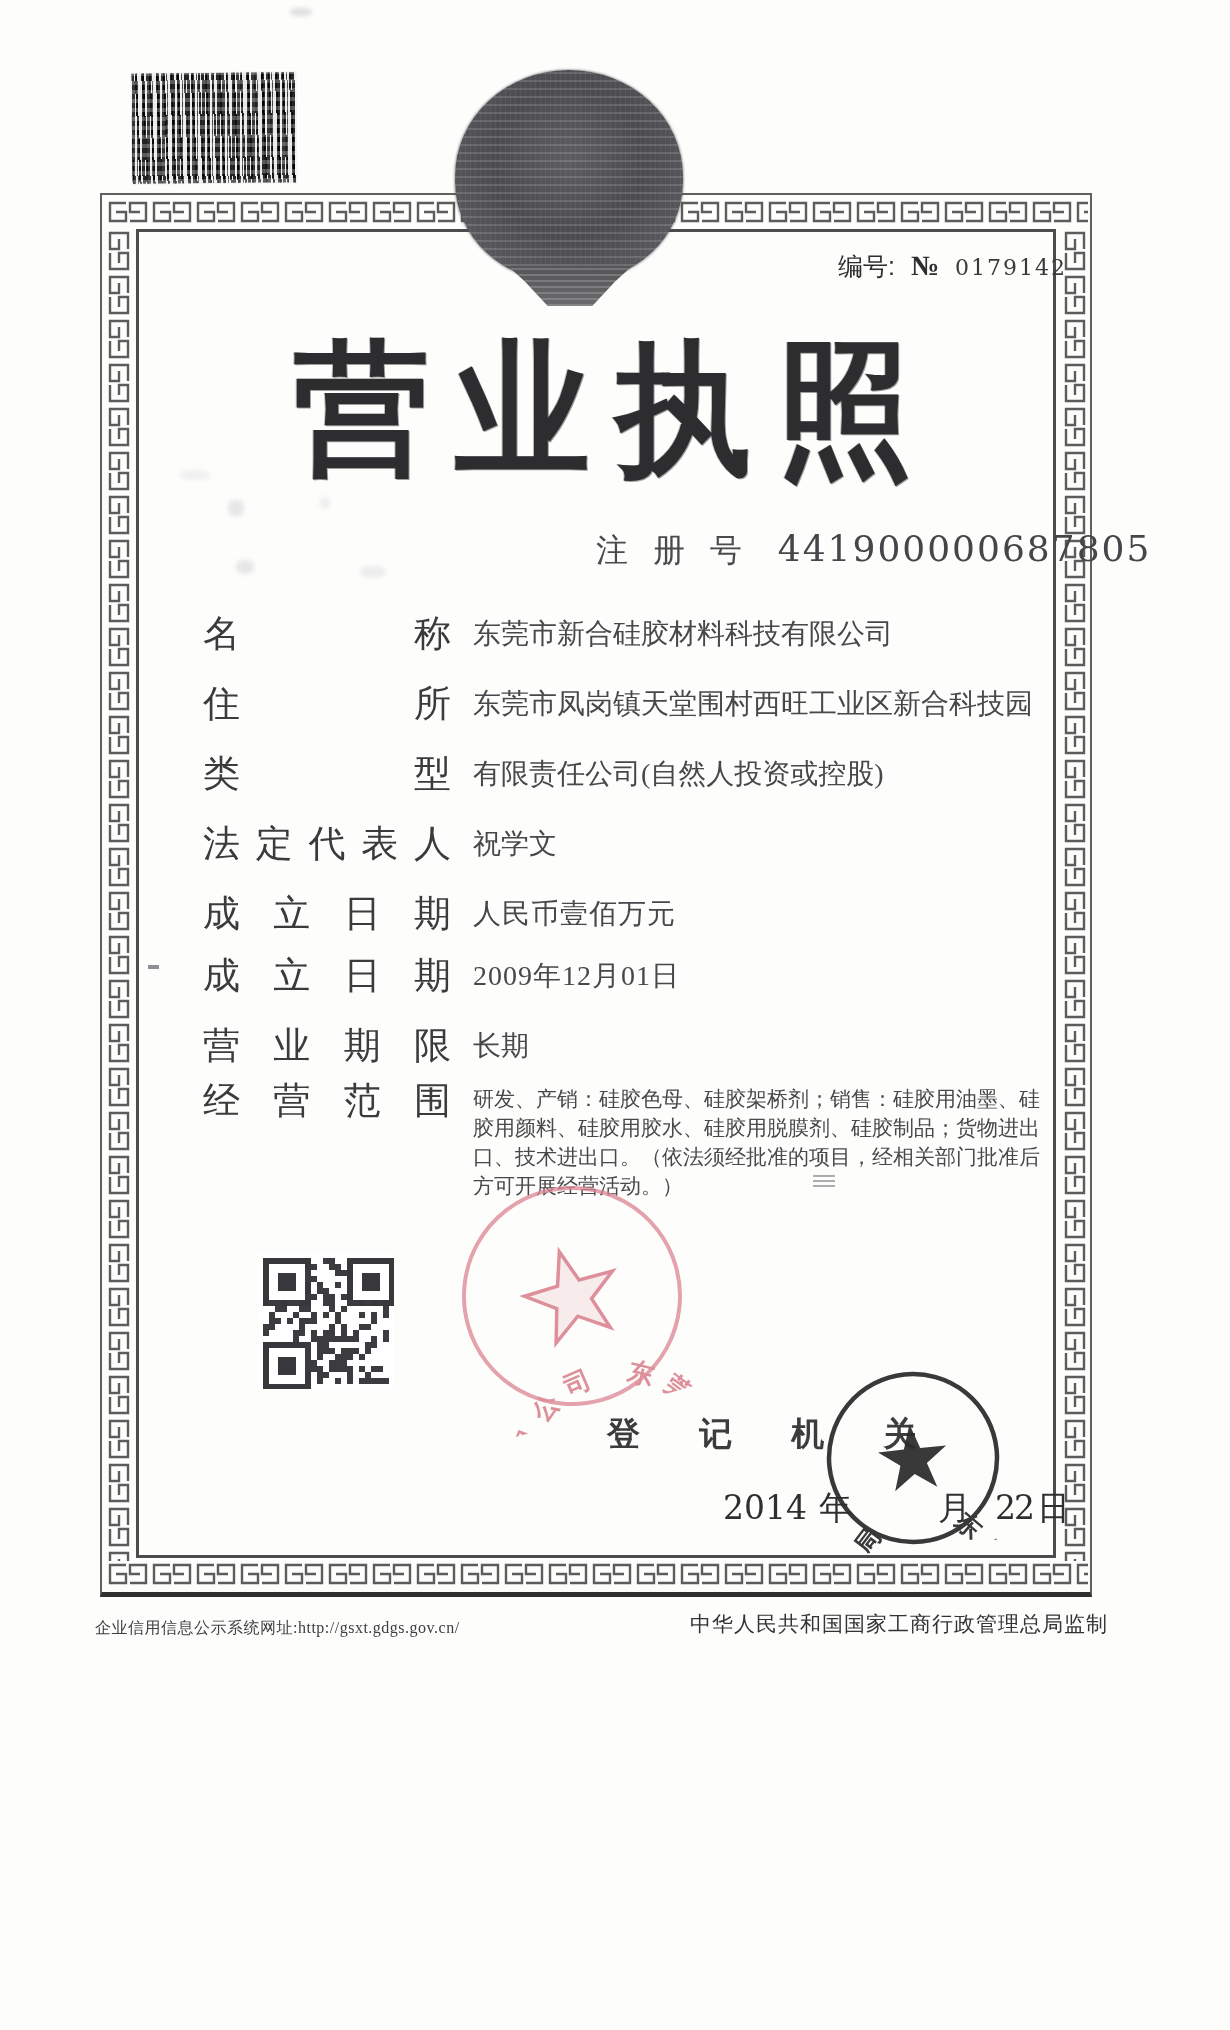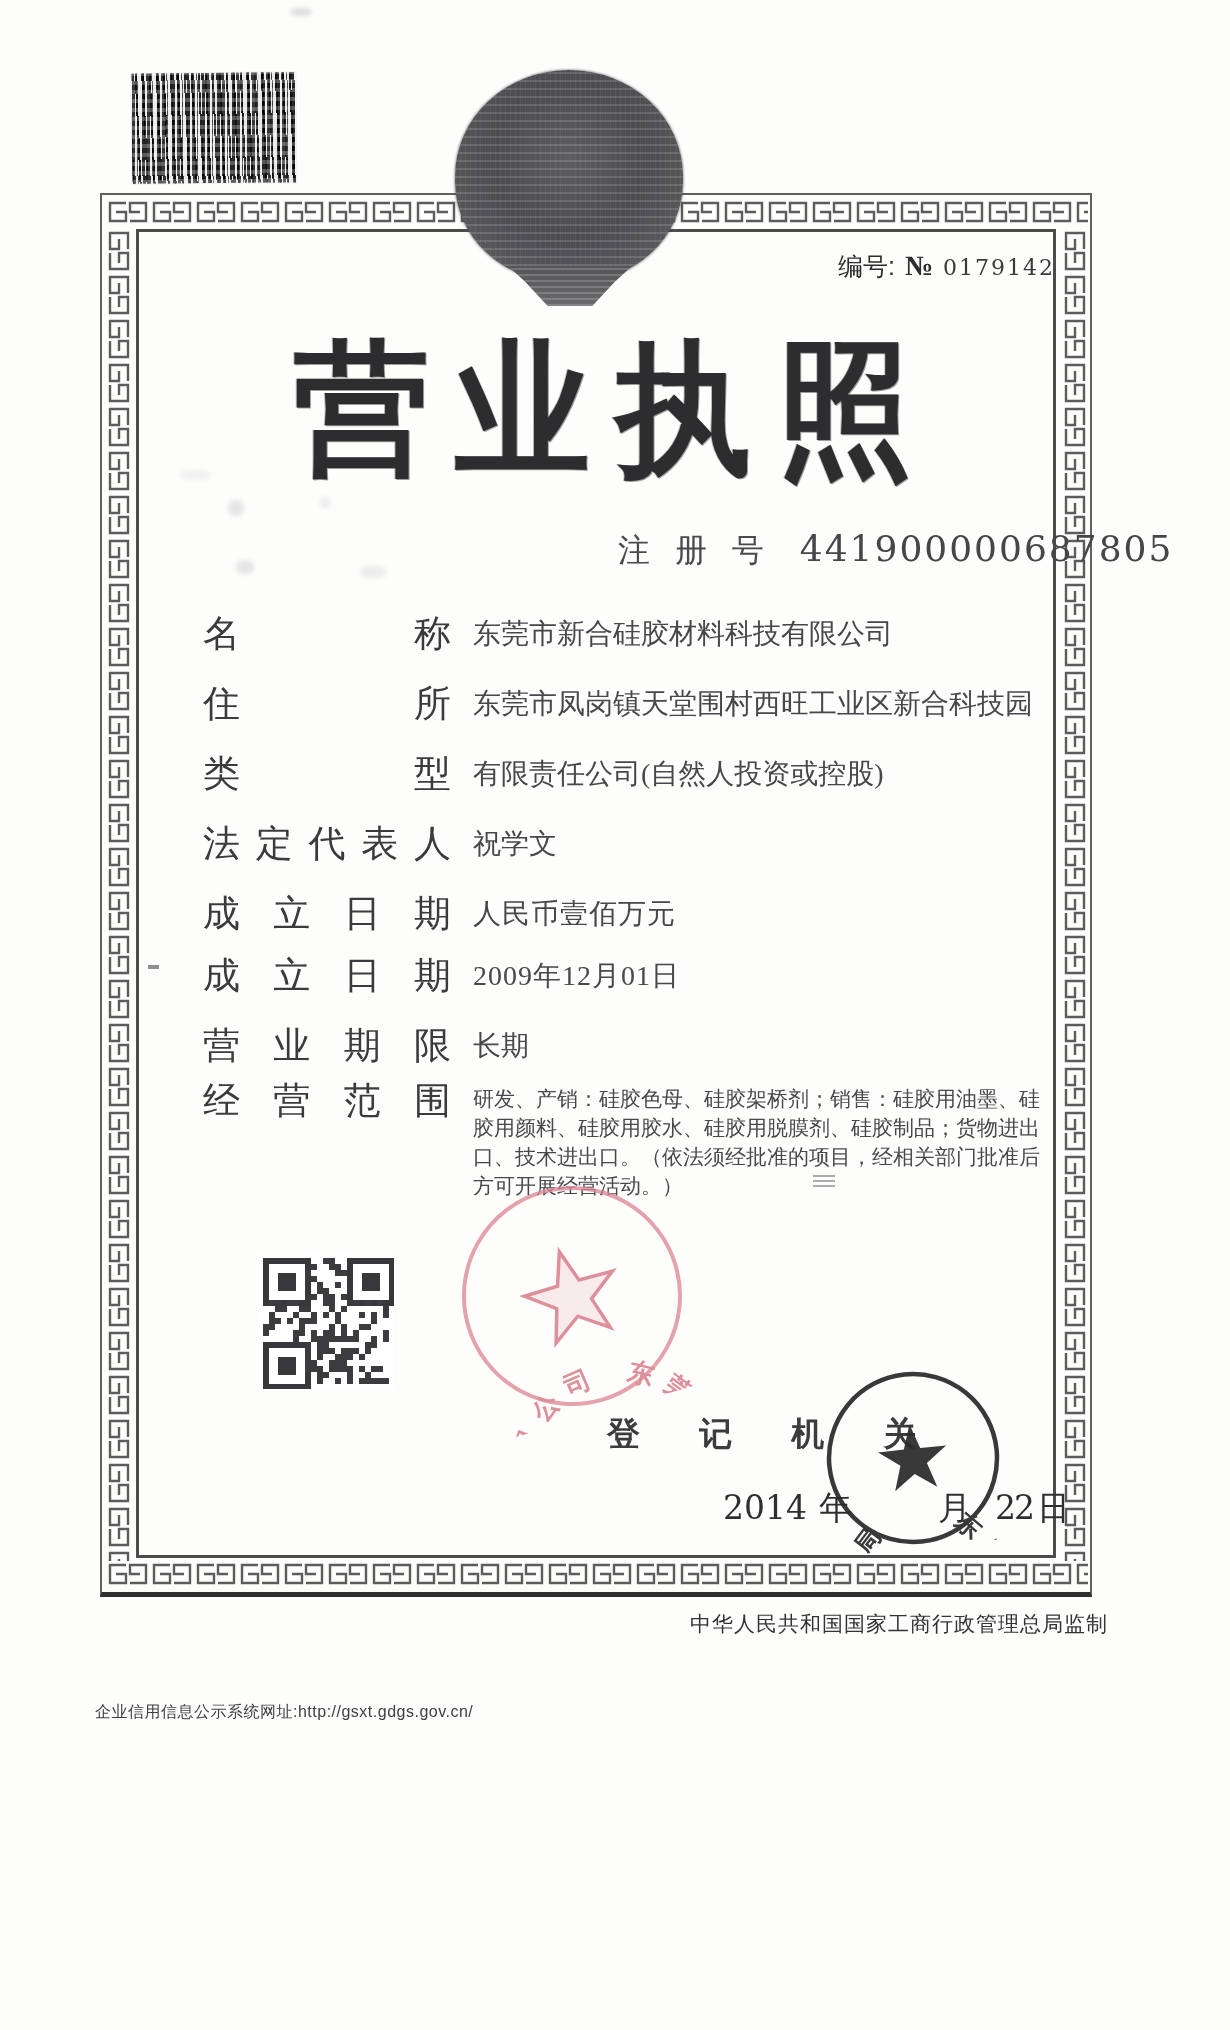--- a/index.html
+++ b/index.html
@@ -34,32 +34,32 @@
   .frame-inner{position:absolute;left:34px;top:34px;right:34px;bottom:34px;border:3px solid #4c4c4c;}
   .mband{position:absolute;display:flex;overflow:hidden;white-space:nowrap;}
   .mband svg{flex:0 0 auto;display:block;}
   .m-top{left:4px;top:4px;width:982px;height:26px;}
   .m-bottom{left:4px;bottom:5px;width:982px;height:26px;}
   .m-left,.m-right{width:1332px;height:26px;transform-origin:0 0;transform:rotate(90deg);}
   .m-left{left:30px;top:34px;}
   .m-right{left:986px;top:34px;}
 
   
-  .serial{position:absolute;left:838px;top:250px;display:flex;align-items:baseline;gap:10px;
+  .serial{position:absolute;left:838px;top:250px;display:flex;align-items:baseline;gap:16px;
     font-size:25px;color:#2e2e2e;}
   .serial .no-symbol{font-family:"Liberation Serif","DejaVu Serif",serif;font-weight:900;font-size:28px;}
   .serial .no-digits{font-family:"DejaVu Serif",serif;font-size:22px;letter-spacing:2px;color:#3a3a3a;}
 
   
   .title{position:absolute;left:294px;top:330px;font-size:135px;line-height:160px;font-weight:900;
     letter-spacing:26px;color:#2d2d2f;transform:scaleY(1.07);
     text-shadow:1px 1px 0 rgba(40,40,40,.45),-1px 0 0 rgba(40,40,40,.3);white-space:nowrap;}
 
   
-  .regline{position:absolute;left:618px;top:528px;display:flex;align-items:baseline;}
+  .regline{position:absolute;left:596px;top:528px;display:flex;align-items:baseline;}
   .regline .reg-label{font-size:32px;color:#4a4a4e;letter-spacing:8px;}
   .regline .reg-number{margin-left:28px;font-family:"DejaVu Serif","Liberation Serif",serif;
     font-size:36px;color:#46464a;letter-spacing:2px;}
 
   
   .fields{position:absolute;left:203px;top:612px;width:872px;}
   .row{display:flex;align-items:flex-start;margin-bottom:27px;}
   .flabel{width:248px;flex:0 0 248px;font-size:37px;font-weight:400;color:#3b3b3d;line-height:43px;
     text-align:justify;text-align-last:justify;text-justify:inter-character;}
   .fvalue{margin-left:22px;font-family:"Liberation Serif","DejaVu Serif",serif;font-size:28px;
@@ -79,21 +79,21 @@
   .registrar{position:absolute;left:607px;top:1412px;font-size:33px;font-weight:600;
     letter-spacing:25px;color:#3c3c3e;white-space:nowrap;}
   .dateline{position:absolute;left:723px;top:1486px;display:flex;align-items:baseline;
     font-family:"DejaVu Serif","Liberation Serif",serif;font-size:33px;color:#2f2f31;z-index:3;}
   .dateline .d-month-unit{margin-left:86px;}
   .dateline .d-day{margin-left:24px;letter-spacing:-2px;}
   .dateline .d-day-unit{margin-left:4px;}
   .black-stamp{position:absolute;left:823px;top:1368px;transform:rotate(-6deg);z-index:4;opacity:.93;}
 
   
-  .footer-left{position:absolute;left:95px;top:1702px;font-family:Liberation Sans, sans-serif;
+  .footer-left{position:absolute;left:95px;top:1618px;font-family:Liberation Serif, serif;
     font-size:16px;color:#3f3f42;letter-spacing:.5px;}
   .footer-right{position:absolute;left:690px;top:1610px;font-family:"Liberation Serif","DejaVu Serif",serif;
     font-weight:400;font-size:21px;color:#333336;letter-spacing:1px;}
 
   
   .smudge{position:absolute;background:#9a9aa0;filter:blur(2px);opacity:.22;border-radius:40%;}
   .s1{left:228px;top:500px;width:16px;height:16px;}
   .s2{left:320px;top:497px;width:10px;height:12px;opacity:.15;}
   .s3{left:236px;top:560px;width:18px;height:14px;}
   .s4{left:360px;top:566px;width:26px;height:12px;opacity:.16;}

